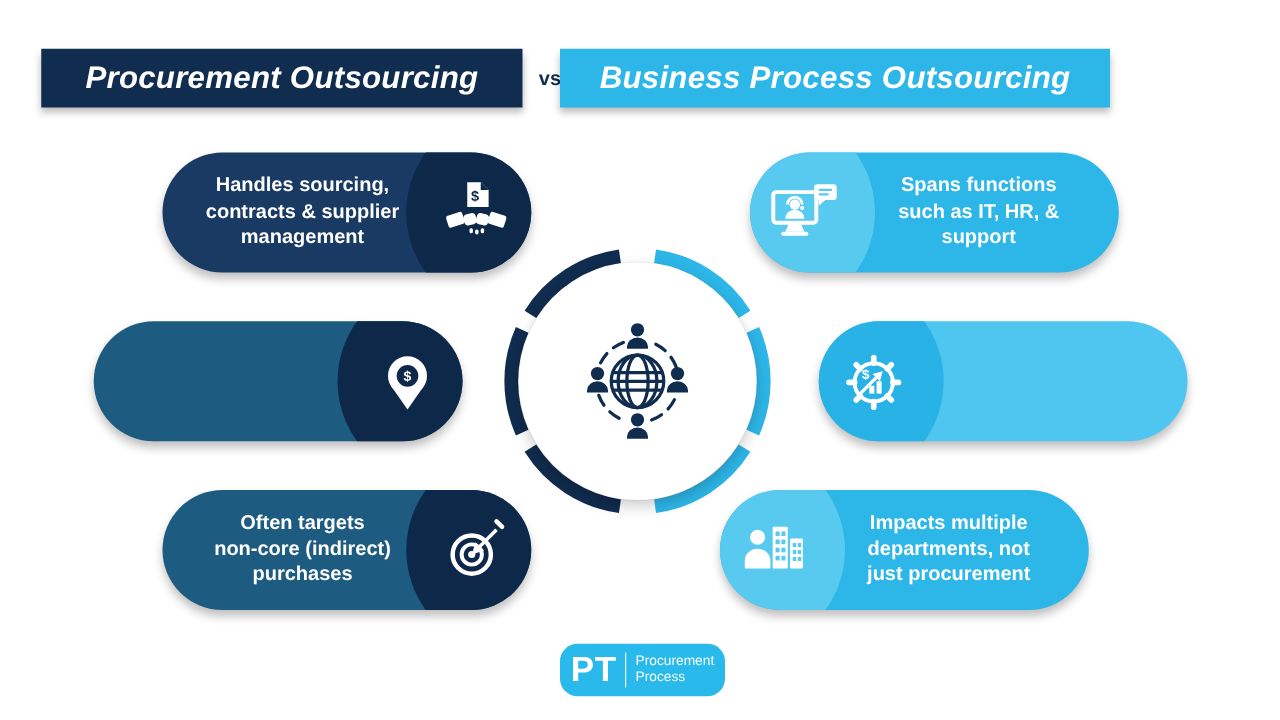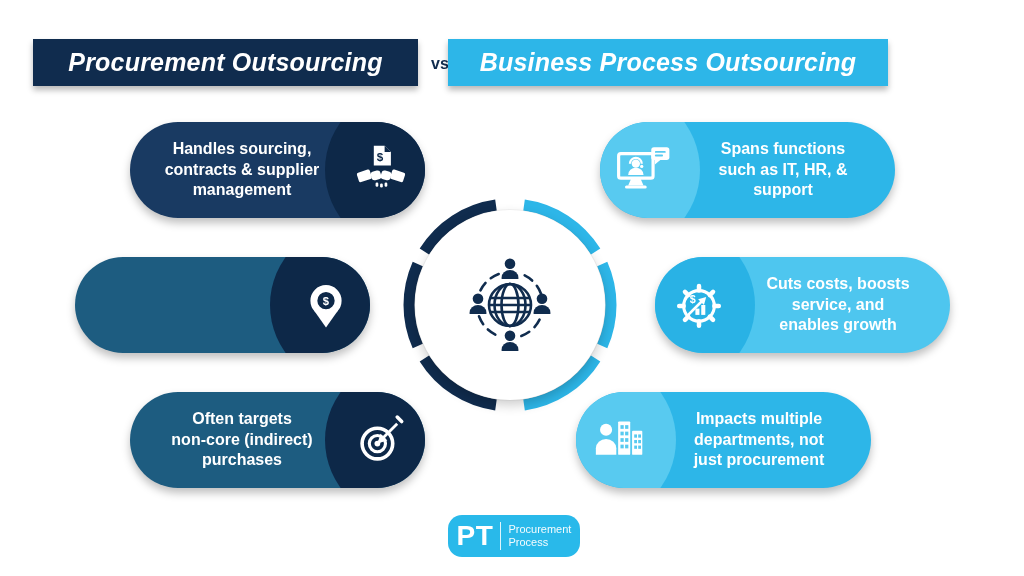--- a/index.html
+++ b/index.html
@@ -145,23 +145,20 @@
         <circle cx="26" cy="34" r="3.2" fill="#fff"></circle>
         <path stroke="#fff" stroke-width="3.2" d="M28 32 L48 12"></path>
         <path fill="#fff" d="M26 34 l11 -3.5 -7.5 -7.5 z"></path>
         <rect x="45" y="5" width="11" height="4" rx="2" fill="#fff" transform="rotate(45 50.5 7)"></rect>
       </svg>
     </div>
   </div>
 
   <div id="pill-r2" class="pill right">
     <div class="accent"></div>
-    <div class="pill-text">Cuts costs, boosts
-service, and
-enables growth</div>
     <div class="pill-icon">
       <svg viewBox="0 0 60 60" width="54" height="54">
         <circle cx="30" cy="31" r="17" fill="none" stroke="#fff" stroke-width="3.5"></circle>
         <g stroke="#fff" stroke-width="5" stroke-linecap="round">
           <path d="M47 31 h5 M8 31 h5 M30 14 v-5 M30 48 v5"></path>
           <path d="M42 19 l3.6 -3.6 M18 19 l-3.6 -3.6 M18 43 l-3.6 3.6 M42 43 l3.6 3.6"></path>
         </g>
         <text x="23" y="28" font-size="12" font-weight="bold" text-anchor="middle" fill="#fff">$</text>
         <rect x="26" y="34" width="4.5" height="7" fill="#fff"></rect>
         <rect x="32.5" y="30" width="4.5" height="11" fill="#fff"></rect>

